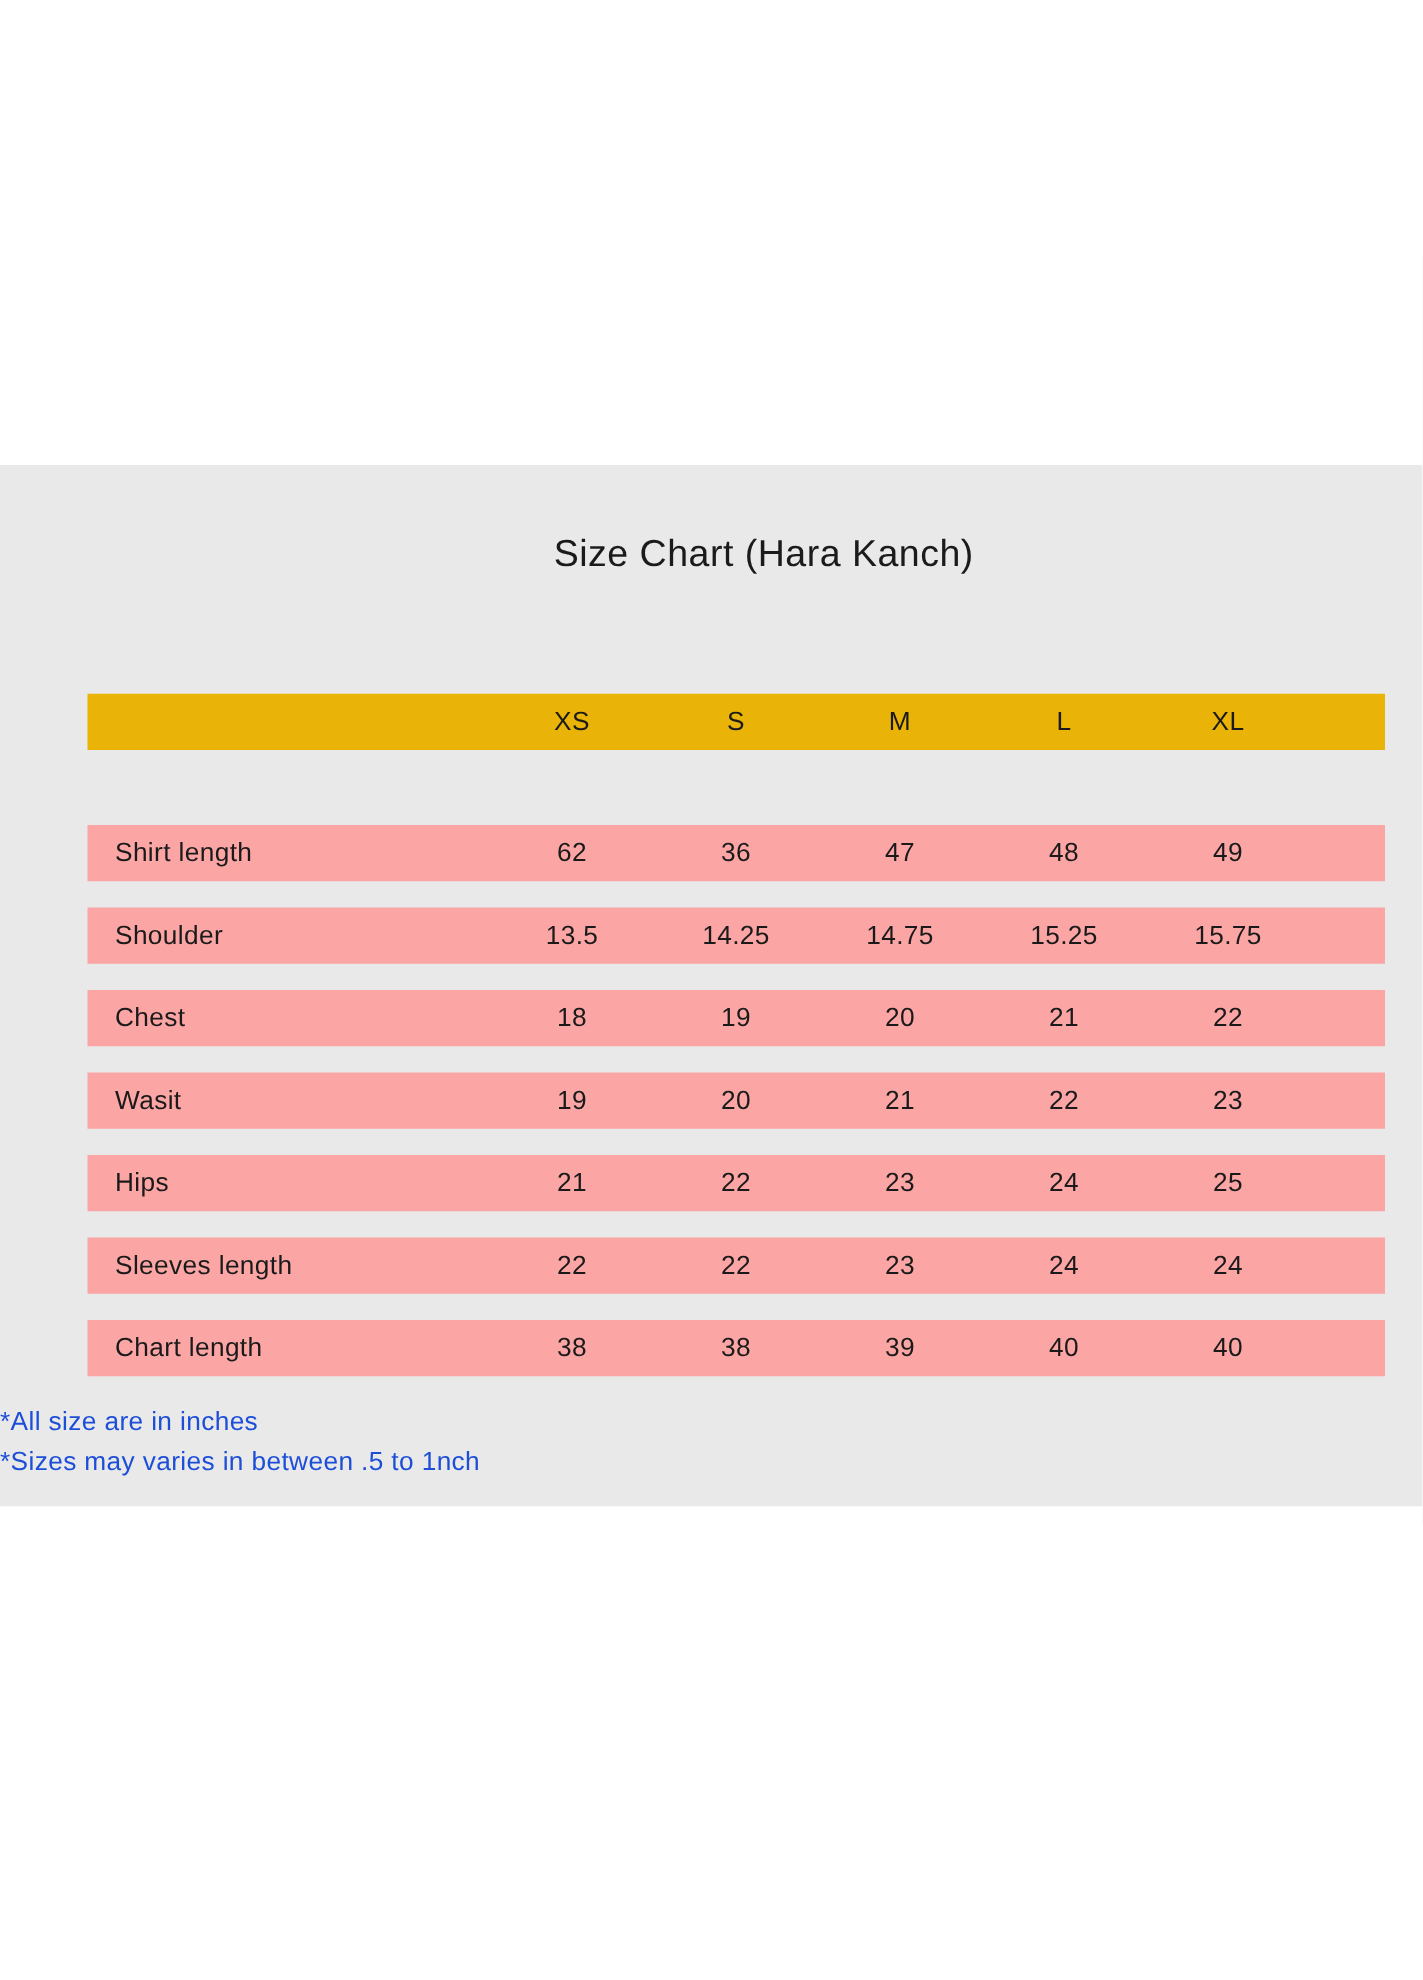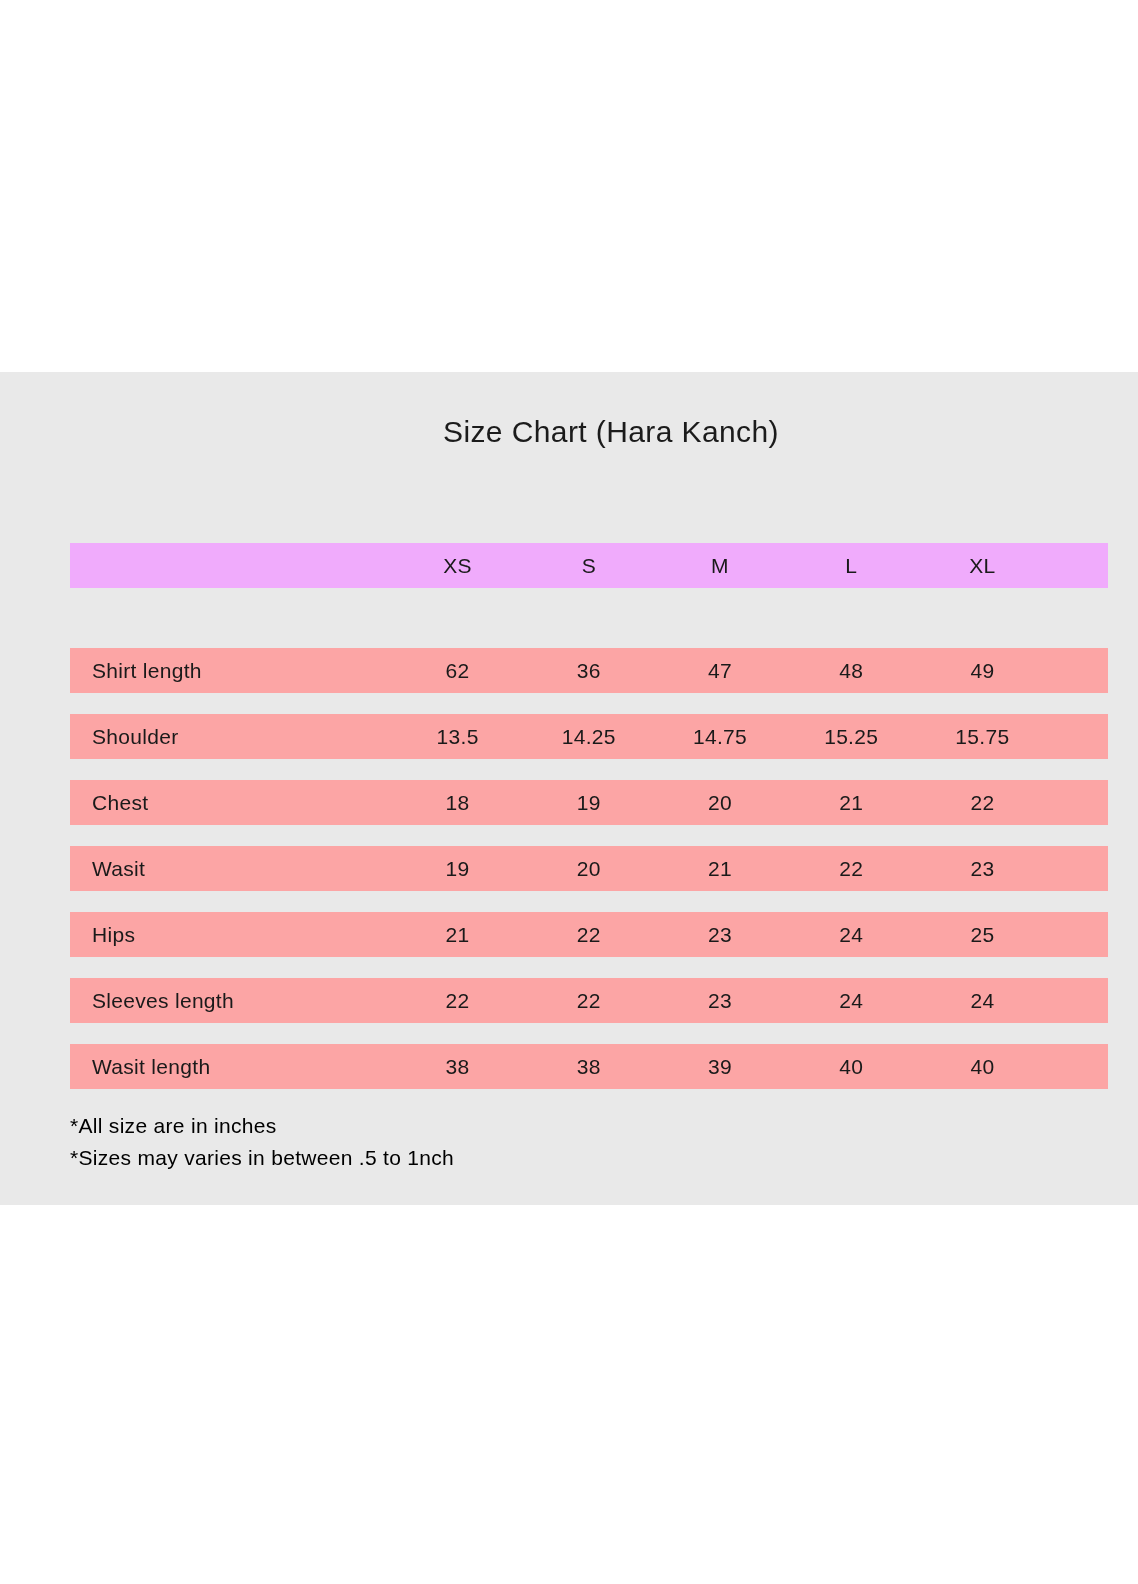--- a/index.html
+++ b/index.html
@@ -11,21 +11,21 @@
     color: #1a1a1a;
     position: relative;
   }
   .panel {
     position: absolute;
     top: 372px;
     left: 0;
     width: 1138px;
     height: 833px;
     background: #e9e9e9;
-    padding-top: 42px;
+    padding-top: 54px;
   }
   .title {
     position: relative;
     left: 42px;
     width: 1138px;
     text-align: center;
     font-size: 30px;
     line-height: 36px;
     font-weight: 500;
     letter-spacing: 0.4px;
@@ -38,33 +38,32 @@
     align-items: center;
     height: 45px;
     margin: 0 30px 21px 70px;
     padding-left: 22px;
     padding-right: 60px;
     font-size: 21px;
     font-weight: 500;
     letter-spacing: 0.3px;
   }
   .trow.header {
-    background: #f0abfc;
+    background: #eab308;
     margin-bottom: 60px;
   }
   .trow.data { background: #fca5a5; }
   .cell.label { text-align: left; }
   .cell.value { text-align: center; }
   .footnotes {
-    margin-left: 70px;
     font-size: 21px;
     font-weight: 500;
     line-height: 32px;
     letter-spacing: 0.3px;
-    color: #000000;
+    color: #1d4ed8;
   }
 </style>
 </head>
 <body>
 
 <div class="panel">
 
   <div class="title">Size Chart (Hara Kanch)</div>
 
   <div class="size-table">
@@ -126,21 +125,21 @@
     <div class="trow data">
       <div class="cell label">Sleeves length</div>
       <div class="cell value">22</div>
       <div class="cell value">22</div>
       <div class="cell value">23</div>
       <div class="cell value">24</div>
       <div class="cell value">24</div>
     </div>
 
     <div class="trow data">
-      <div class="cell label">Wasit length</div>
+      <div class="cell label">Chart length</div>
       <div class="cell value">38</div>
       <div class="cell value">38</div>
       <div class="cell value">39</div>
       <div class="cell value">40</div>
       <div class="cell value">40</div>
     </div>
 
   </div>
 
   <div class="footnotes">

